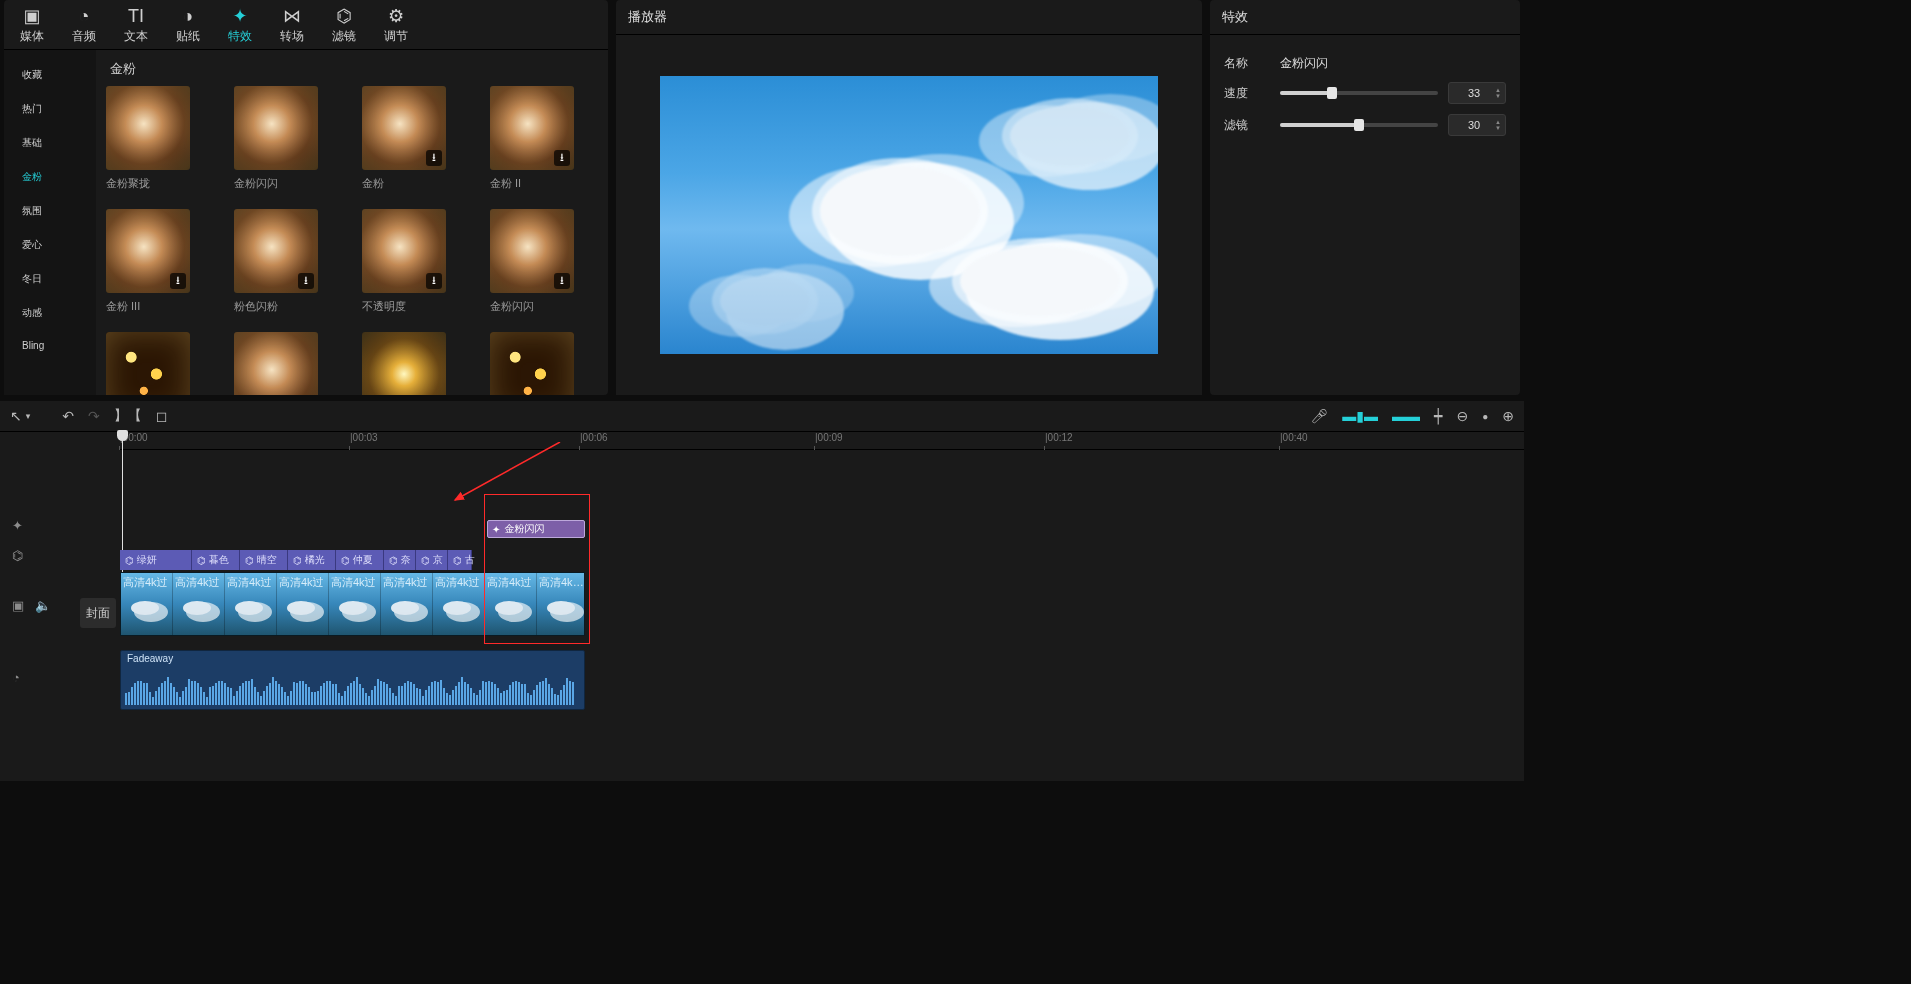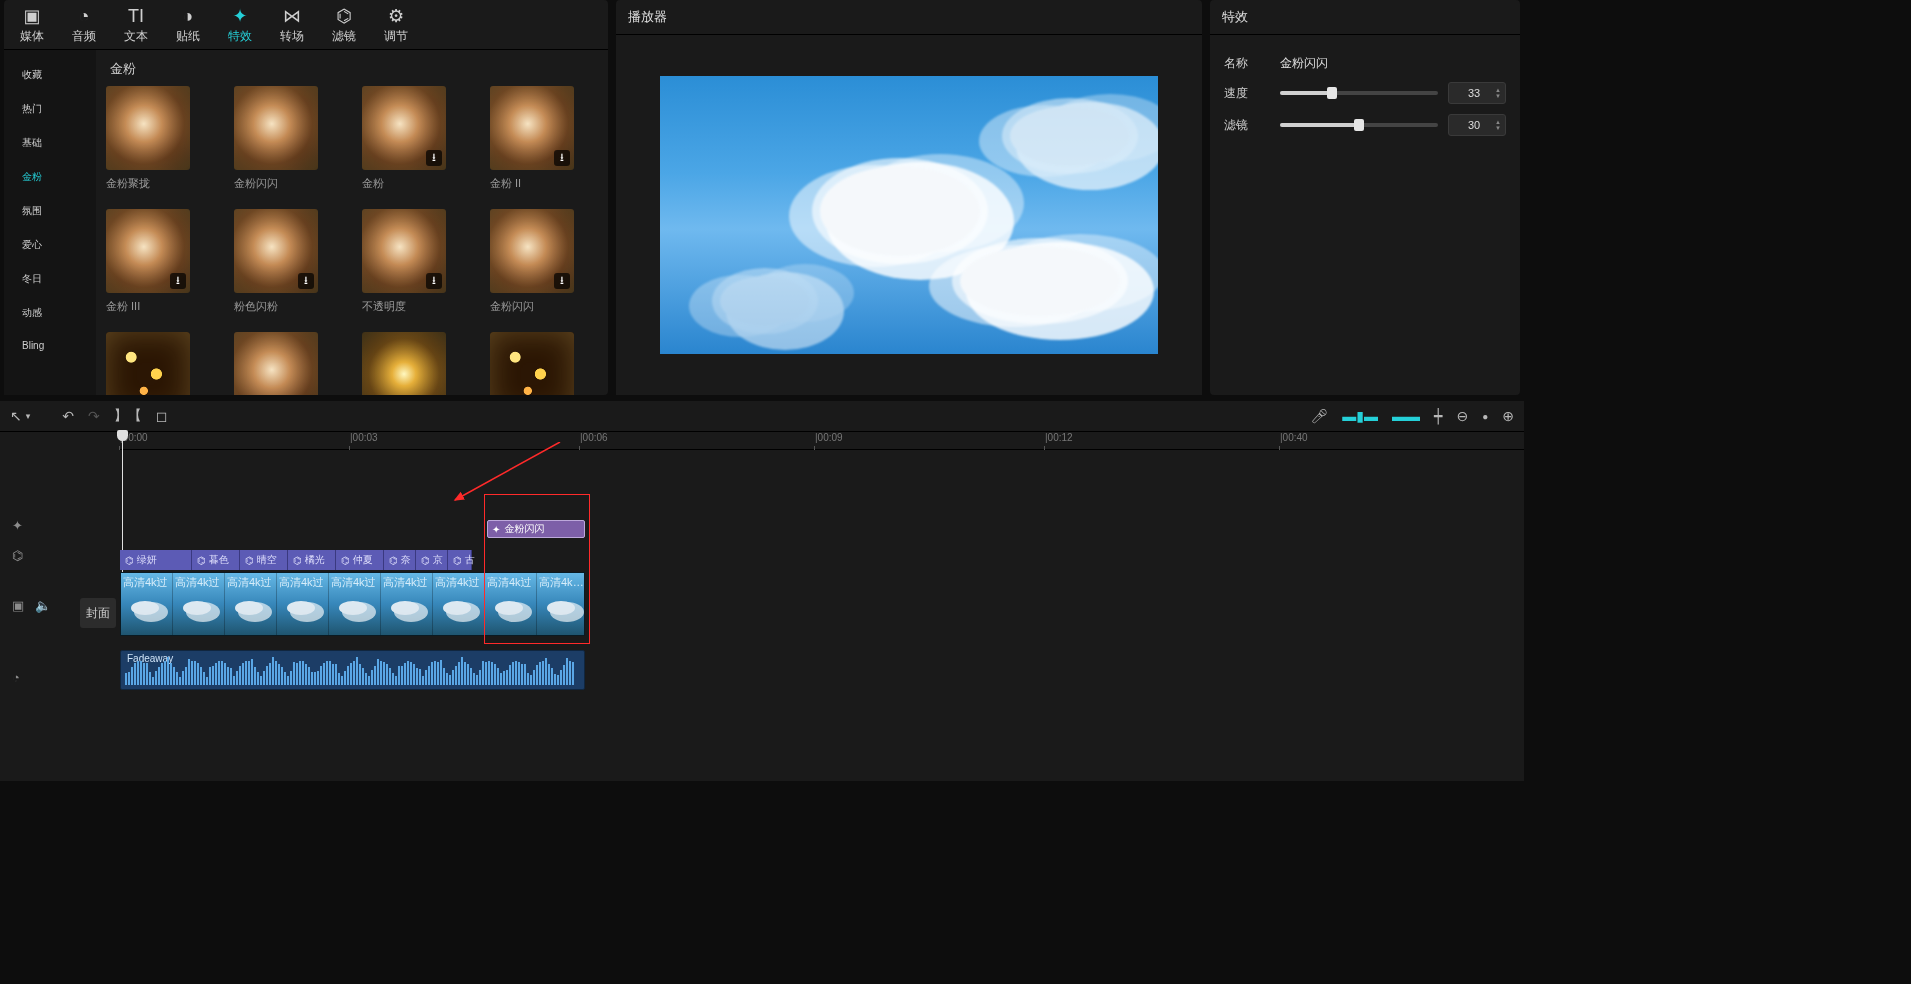--- a/index.html
+++ b/index.html
@@ -86,21 +86,21 @@
 .playhead { position: absolute; top: -18px; bottom: -160px; width: 1px; background: #e0e0e0; left: 2px; }
 .playhead::before { content: ""; position: absolute; top: -2px; left: -5px; width: 11px; height: 11px; background: #e0e0e0; border-radius: 2px 2px 50% 50%; }
 
 .clip-effect { position: absolute; top: 70px; left: 367px; width: 98px; height: 18px; background: #7d5fa8; border: 1px solid #bda8db; border-radius: 2px; color: #fff; font-size: 10px; display: flex; align-items: center; padding-left: 4px; gap: 4px; }
 .filters-row { position: absolute; top: 100px; left: 0; display: flex; }
 .filter-chip { height: 20px; background: #5c5bb5; border-right: 1px solid #3a3980; color: #dedefc; font-size: 10px; display: flex; align-items: center; gap: 3px; padding: 0 5px; white-space: nowrap; }
 .video-clip { position: absolute; top: 122px; left: 0; width: 465px; height: 64px; background: linear-gradient(180deg, #2d5468 0%, #1e3a48 100%); border: 1px solid #0a1a22; display: flex; overflow: hidden; }
 .vframe { flex: none; width: 52px; height: 100%; border-right: 1px solid rgba(0,0,0,.25); position: relative; background: linear-gradient(180deg, #65b8e6 0%, #3787ba 50%, #1f5570 100%); }
 .vframe::after { content: ""; position: absolute; top: 28px; left: 10px; width: 28px; height: 14px; background: #f0f4f8; border-radius: 50%; opacity: .9; box-shadow: 6px 4px 0 3px rgba(255,255,255,.7); }
 .vflabel { position: absolute; top: 2px; left: 2px; right: 2px; font-size: 11px; color: #d7edfa; overflow: hidden; white-space: nowrap; text-overflow: ellipsis; }
-.audio-clip { position: absolute; top: 200px; left: 0; width: 465px; height: 40px; background: #1c3d66; border: 1px solid #10263f; border-radius: 2px; text-align: center; }
+.audio-clip { position: absolute; top: 200px; left: 0; width: 465px; height: 60px; background: #1c3d66; border: 1px solid #10263f; border-radius: 2px; text-align: center; }
 .audio-clip .albl { position: absolute; top: 2px; left: 6px; font-size: 10px; color: #cfe3f7; }
 .wave { position: absolute; bottom: 4px; left: 4px; right: 4px; height: 26px; display: flex; align-items: flex-end; gap: 1px; }
 .wave i { width: 2px; background: #5aa7e6; }
 
 .red-box { position: absolute; top: 44px; left: 364px; width: 106px; height: 150px; border: 1px solid #ff2a2a; pointer-events: none; }
 .arrow-svg { position: absolute; top: -8px; left: 300px; width: 150px; height: 70px; pointer-events: none; }
 
 .cover-btn { position: absolute; left: 80px; top: 148px; width: 36px; height: 30px; background: #2c2c2c; color: #d0d0d0; font-size: 12px; display: flex; align-items: center; justify-content: center; border-radius: 3px; cursor: pointer; }
 </style>
 </head>

